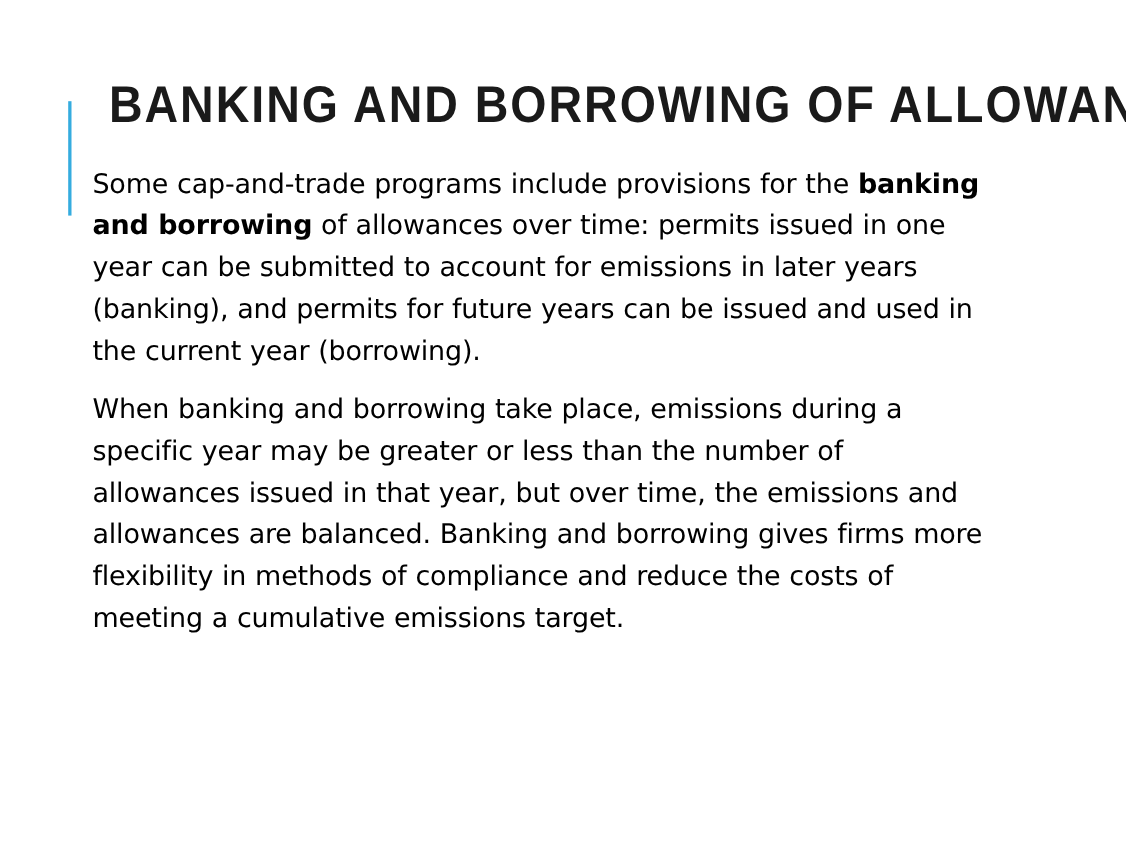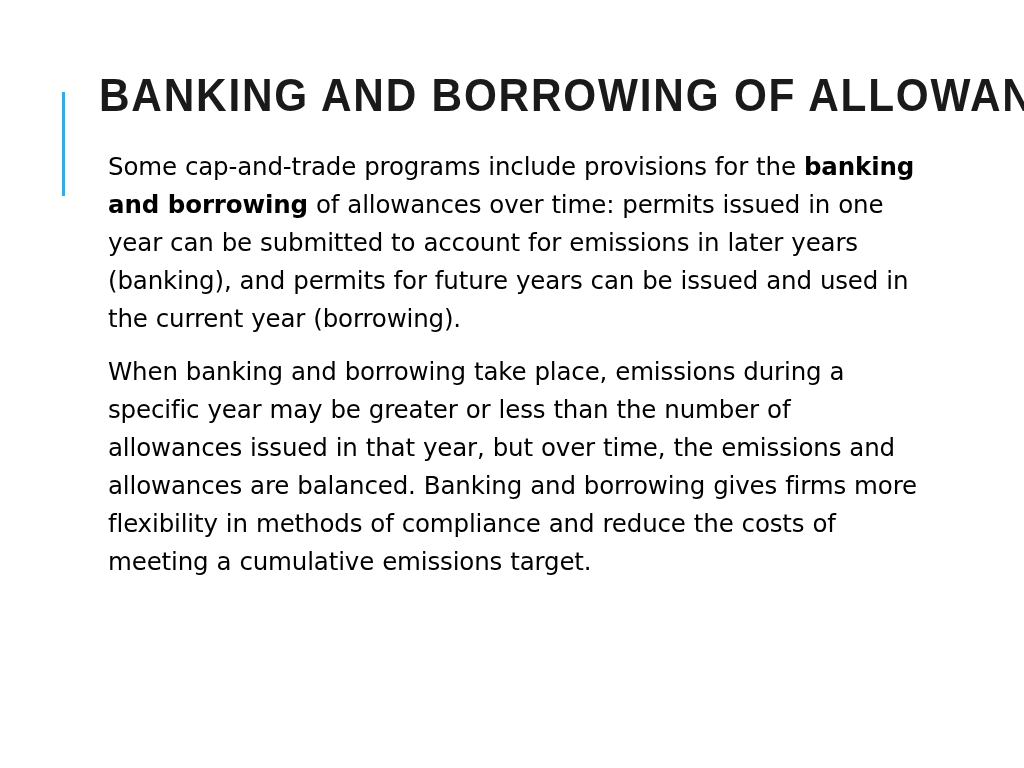--- a/index.html
+++ b/index.html
@@ -46,21 +46,21 @@
     left: 62px;
     top: 92px;
     width: 3px;
     height: 104px;
     background: #35ACDF;
   }
 
   
   .body-block {
     position: absolute;
-    left: 108px;
+    left: 84px;
     top: 148px;
     width: 812px;
   }
 
   .para {
     margin: 0;
     font-family: "DejaVu Sans", sans-serif;
     font-size: 24.5px;
     line-height: 38px;
     font-weight: 400;

